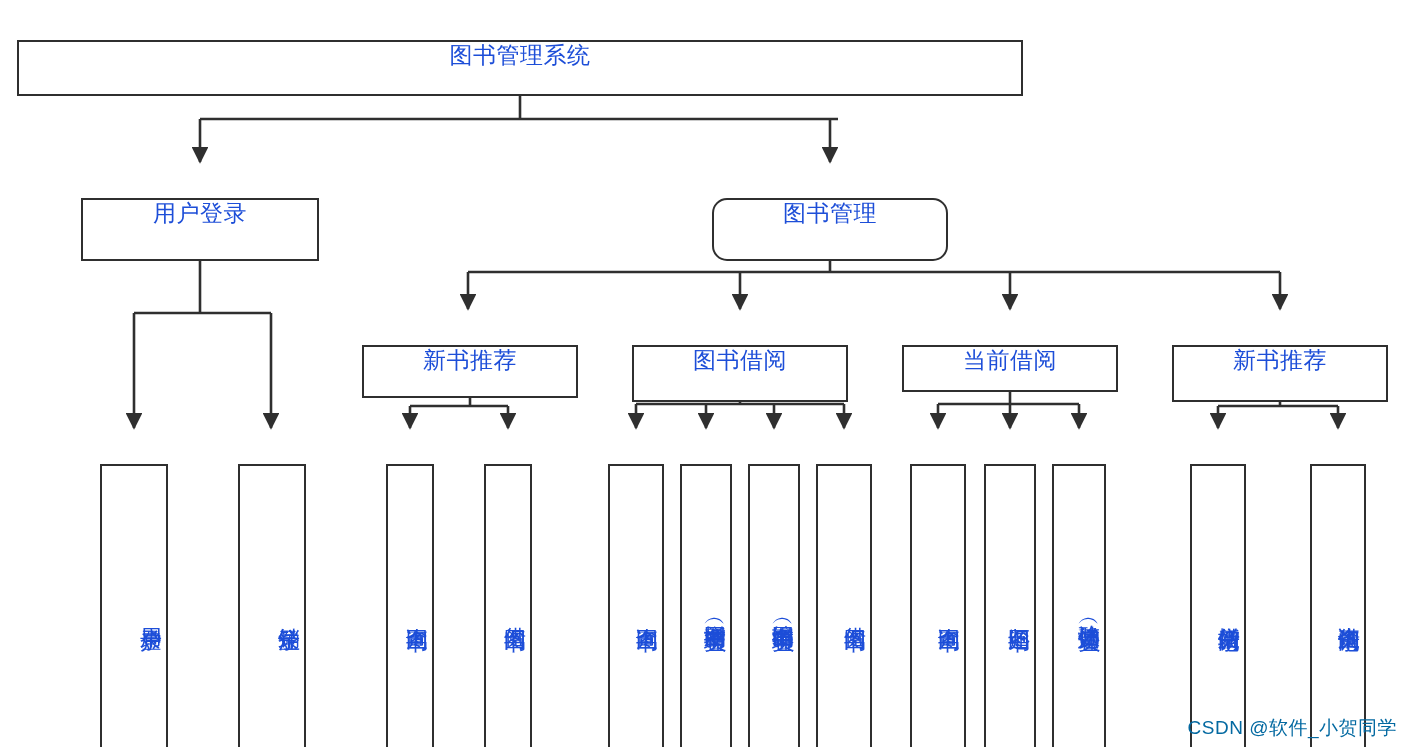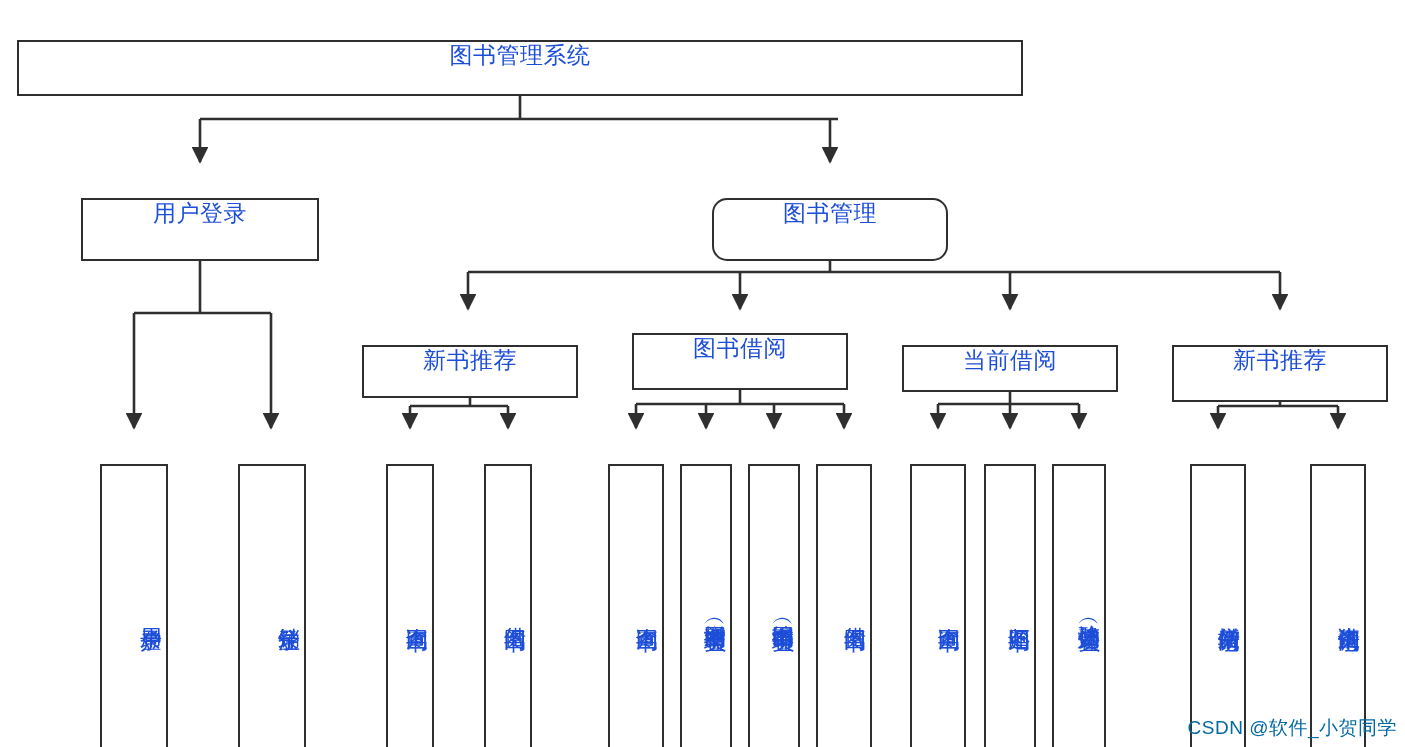--- a/index.html
+++ b/index.html
@@ -132,21 +132,21 @@
   <div class="node horiz" id="n-l2-0" style="left: 81px; top: 170px; width: 238px; height: 63px;">
     <span class="lbl">用户登录</span>
   </div>
   <div class="node horiz" id="n-l2-1" style="left: 712px; top: 170px; width: 236px; height: 63px; border-radius: 15px;">
     <span class="lbl">图书管理</span>
   </div>
 
   <div class="node horiz" id="n-l3-0" style="left: 362px; top: 317px; width: 216px; height: 53px;">
     <span class="lbl">新书推荐</span>
   </div>
-  <div class="node horiz" id="n-l3-1" style="left: 632px; top: 305px; width: 216px; height: 57px;">
+  <div class="node horiz" id="n-l3-1" style="left: 632px; top: 317px; width: 216px; height: 57px;">
     <span class="lbl">图书借阅</span>
   </div>
   <div class="node horiz" id="n-l3-2" style="left: 902px; top: 317px; width: 216px; height: 47px;">
     <span class="lbl">当前借阅</span>
   </div>
   <div class="node horiz" id="n-l3-3" style="left: 1172px; top: 317px; width: 216px; height: 57px;">
     <span class="lbl">新书推荐</span>
   </div>
 
   <div class="node vert" id="n-lf-0" style="left: 100px; top: 436px; width: 68px; height: 295px;">

